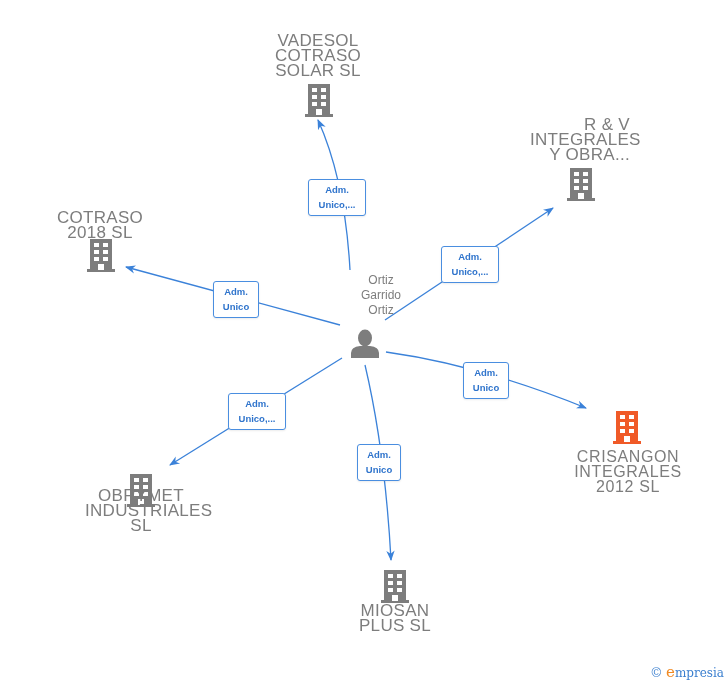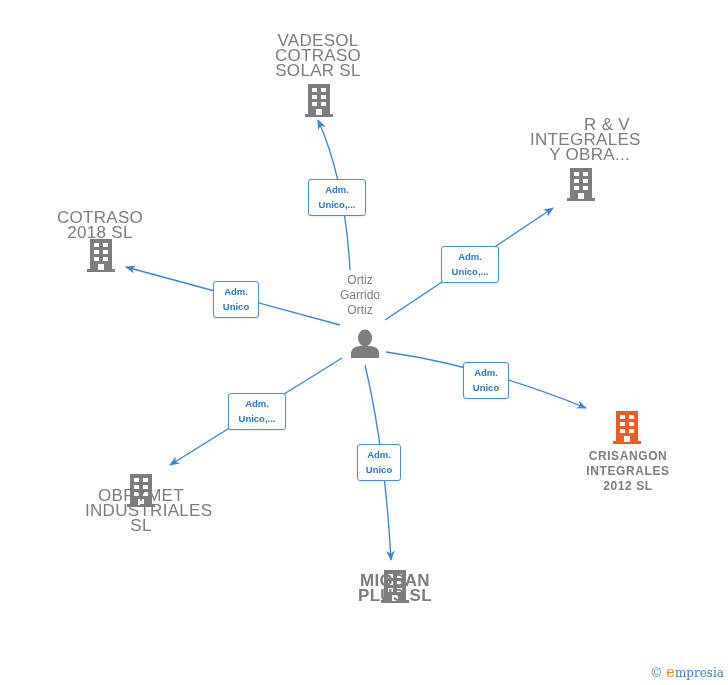--- a/index.html
+++ b/index.html
@@ -2,21 +2,21 @@
 <html><head>
   <meta charset="utf-8">
   <style>
     html, body { margin: 0; padding: 0; background: #ffffff; }
     body { width: 728px; height: 685px; position: relative; overflow: hidden;
            font-family: "Liberation Sans", sans-serif; }
     #graph { position: absolute; left: 0; top: 0; }
     .edge { stroke: #3b82d9; stroke-width: 1.3; fill: none; }
     .node-label { position: absolute; text-align: center; color: #7d7d7d;
                   font-size: 17px; line-height: 15px; letter-spacing: 0.3px; }
-    .node-label.focus { color: #7d7d7d; font-weight: bold; font-size: 12px; letter-spacing: 0.6px; }
+    .node-label.focus { color: #7d7d7d; font-weight: normal; font-size: 16px; letter-spacing: 0.6px; }
     .person-label { position: absolute; text-align: center; color: #7d7d7d;
                     font-size: 12px; line-height: 15px; }
     .edge-label { position: absolute; background: #ffffff; border: 1px solid #4a8ee0;
                   border-radius: 3px; color: #2f74cc; font-size: 9.5px; line-height: 15px;
                   text-align: center; box-shadow: 0 1px 2px rgba(0,0,0,0.08); font-weight: bold; }
     .footer { position: absolute; right: 4px; bottom: 4px; font-size: 13px;
               color: #3a7fcf; display: flex; align-items: center; gap: 5px; }
     .footer .brand { font-family: "DejaVu Serif", serif; color: #3a7fcf; font-size: 12px; }
     .footer .brand .e { color: #f08a24; font-size: 15px; }
   </style>
@@ -115,21 +115,21 @@
         <rect x="11" y="25" width="6" height="6"></rect>
       </g>
   </g>
 
   <g transform="translate(351,329)" fill="#7d7d7d">
     <ellipse cx="14" cy="9" rx="7" ry="8.5"></ellipse>
     <path d="M0,29 L0,24 Q0,18 9,17 L19,17 Q28,18 28,24 L28,29 z"></path>
   </g>
 </svg>
 
-<div class="person-label" style="left:325px; top:273px; width:70px;">
+<div class="person-label" style="left:346px; top:273px; width:70px;">
   <div>Ortiz</div>
   <div>Garrido</div>
   <div>Ortiz</div>
 </div>
 
 <div class="node-label" style="left:270px; top:33px; width:96px;">
   <div>VADESOL</div>
   <div>COTRASO</div>
   <div>SOLAR  SL</div>
 </div>
@@ -145,21 +145,21 @@
 <div class="node-label focus" style="left:570px; top:449px; width:116px;">
   <div>CRISANGON</div>
   <div>INTEGRALES</div>
   <div>2012  SL</div>
 </div>
 <div class="node-label" style="left:85px; top:488px; width:112px;">
   <div>OBRYMET</div>
   <div>INDUSTRIALES</div>
   <div>SL</div>
 </div>
-<div class="node-label" style="left:350px; top:573px; width:90px;font-weight:bold;">
+<div class="node-label" style="left:350px; top:603px; width:90px;">
   <div>MIOSAN</div>
   <div>PLUS  SL</div>
 </div>
 
 <div class="edge-label" style="left:308px; top:179px; width:56px; height:33px; padding-top:2px;">
   <div>Adm.</div>
   <div>Unico,...</div>
 </div>
 <div class="edge-label" style="left:441px; top:246px; width:56px; height:33px; padding-top:2px;">
   <div>Adm.</div>

